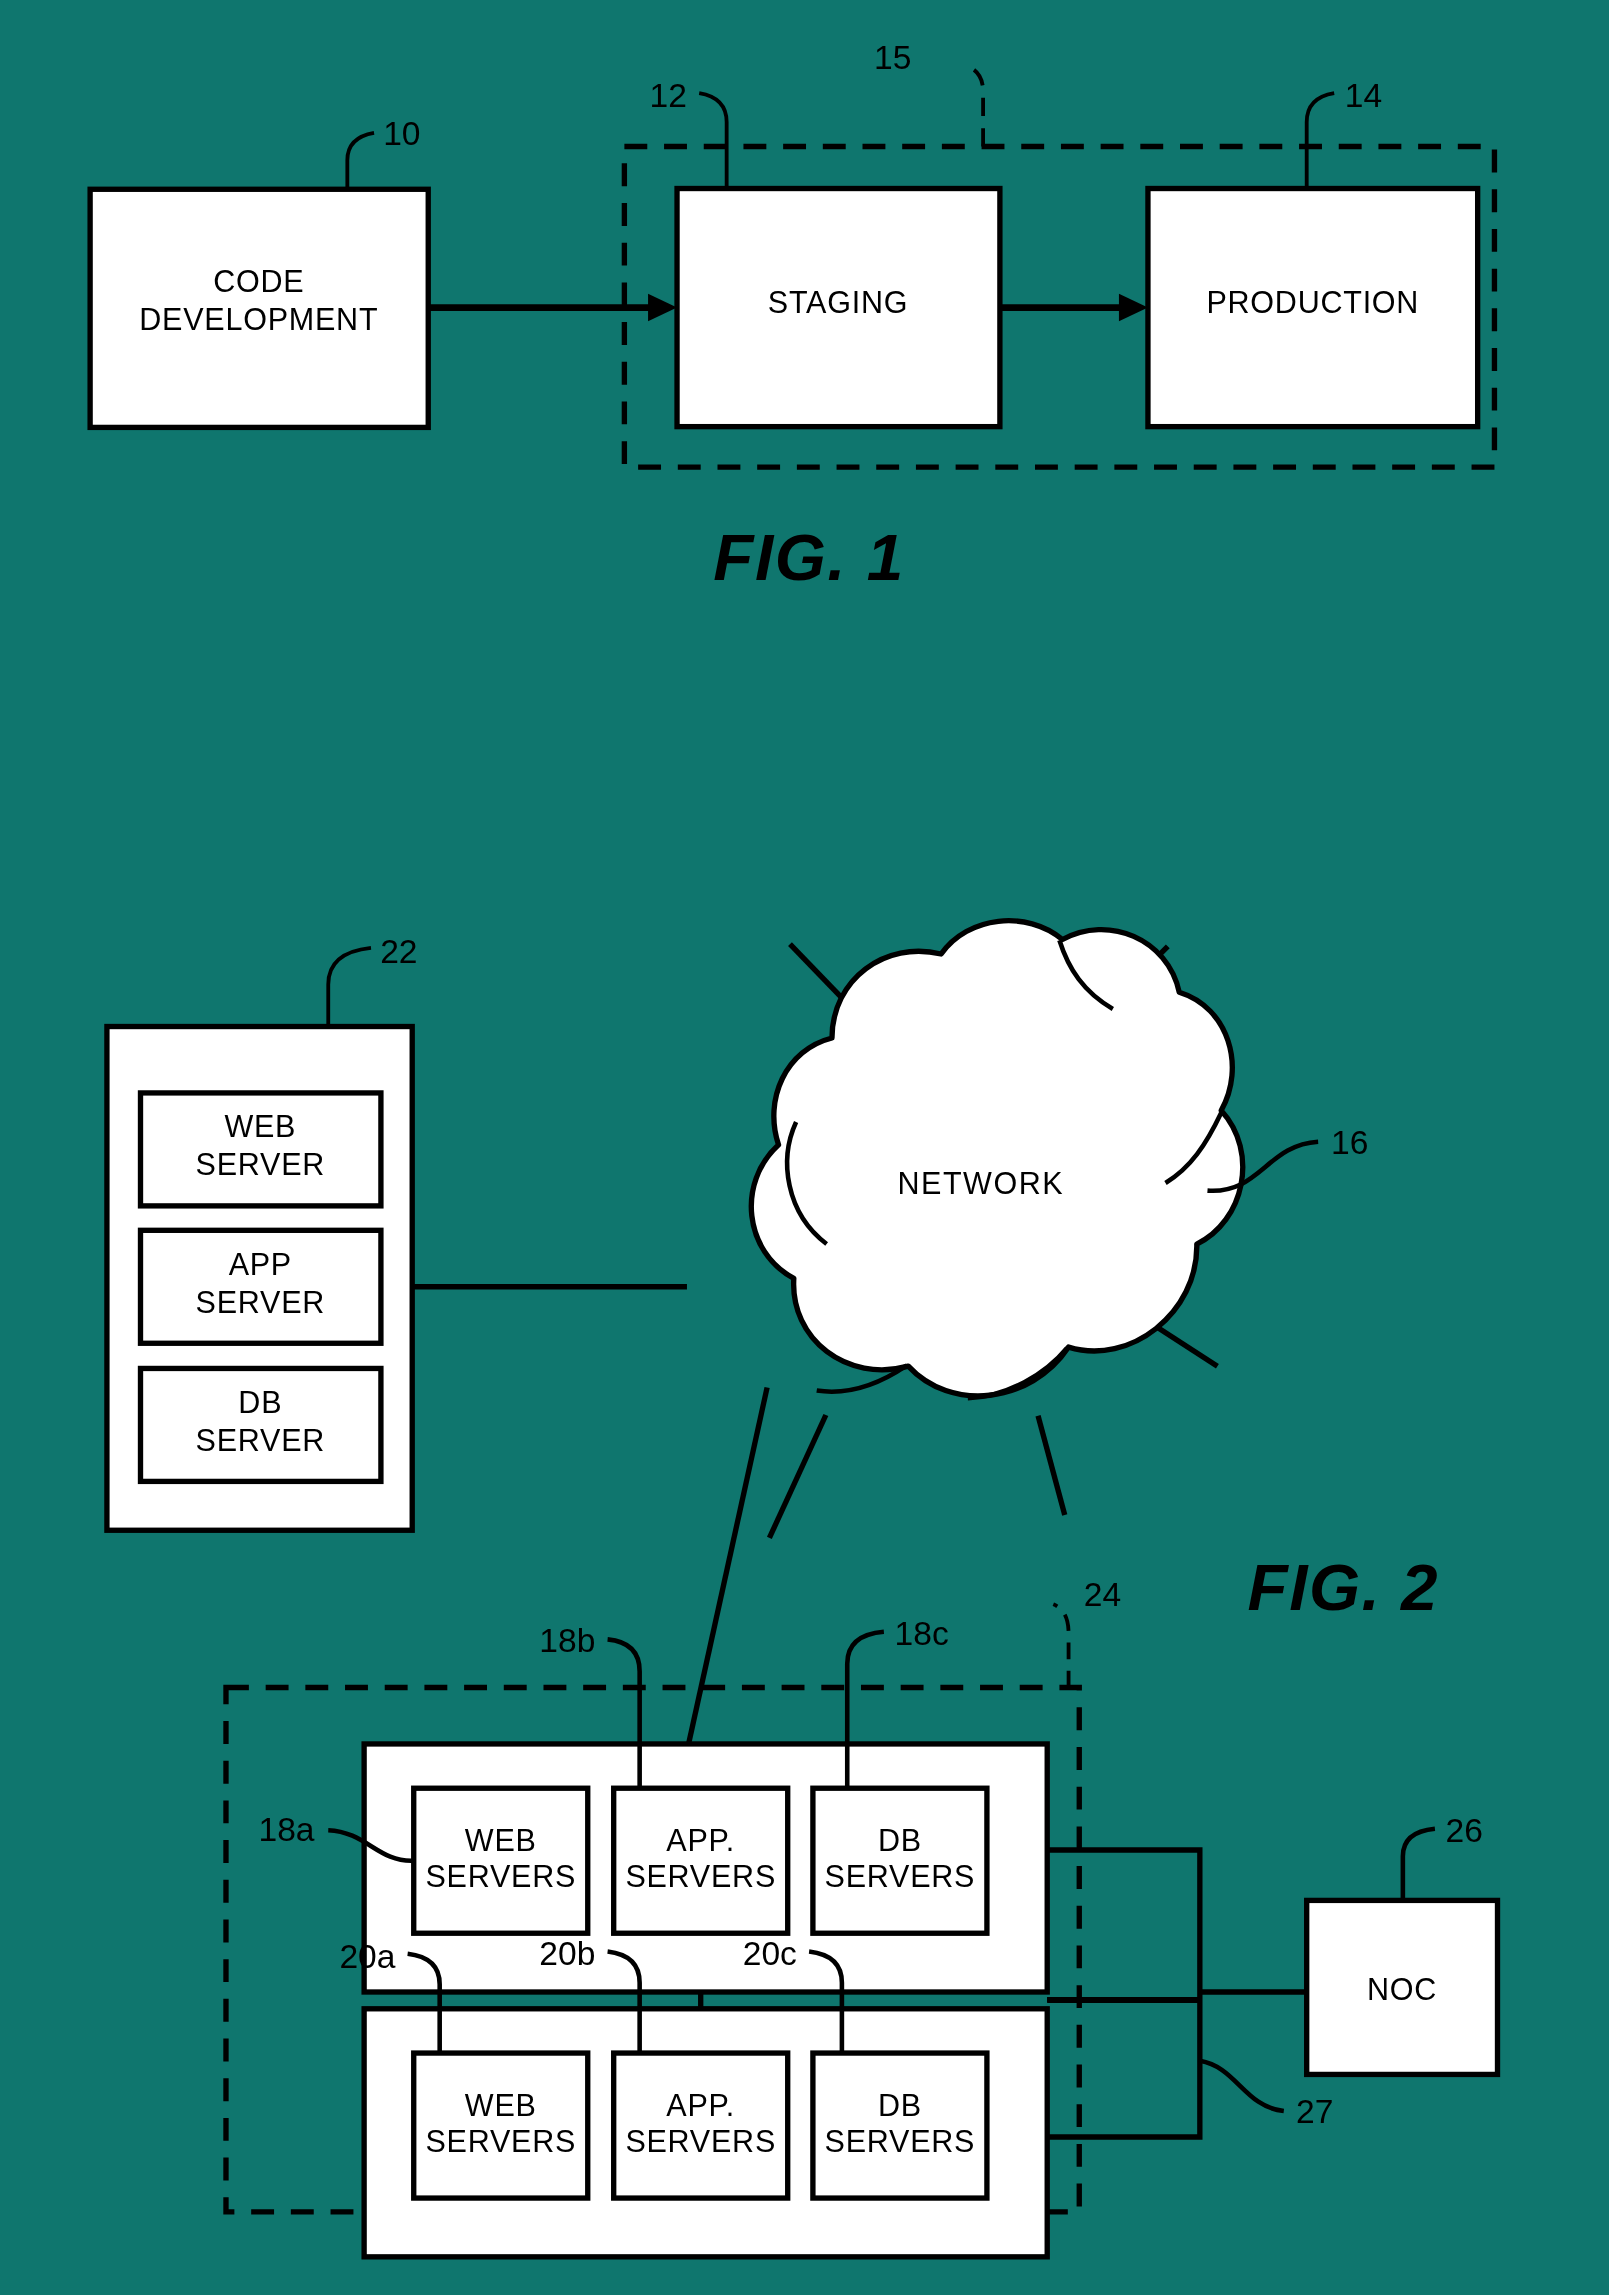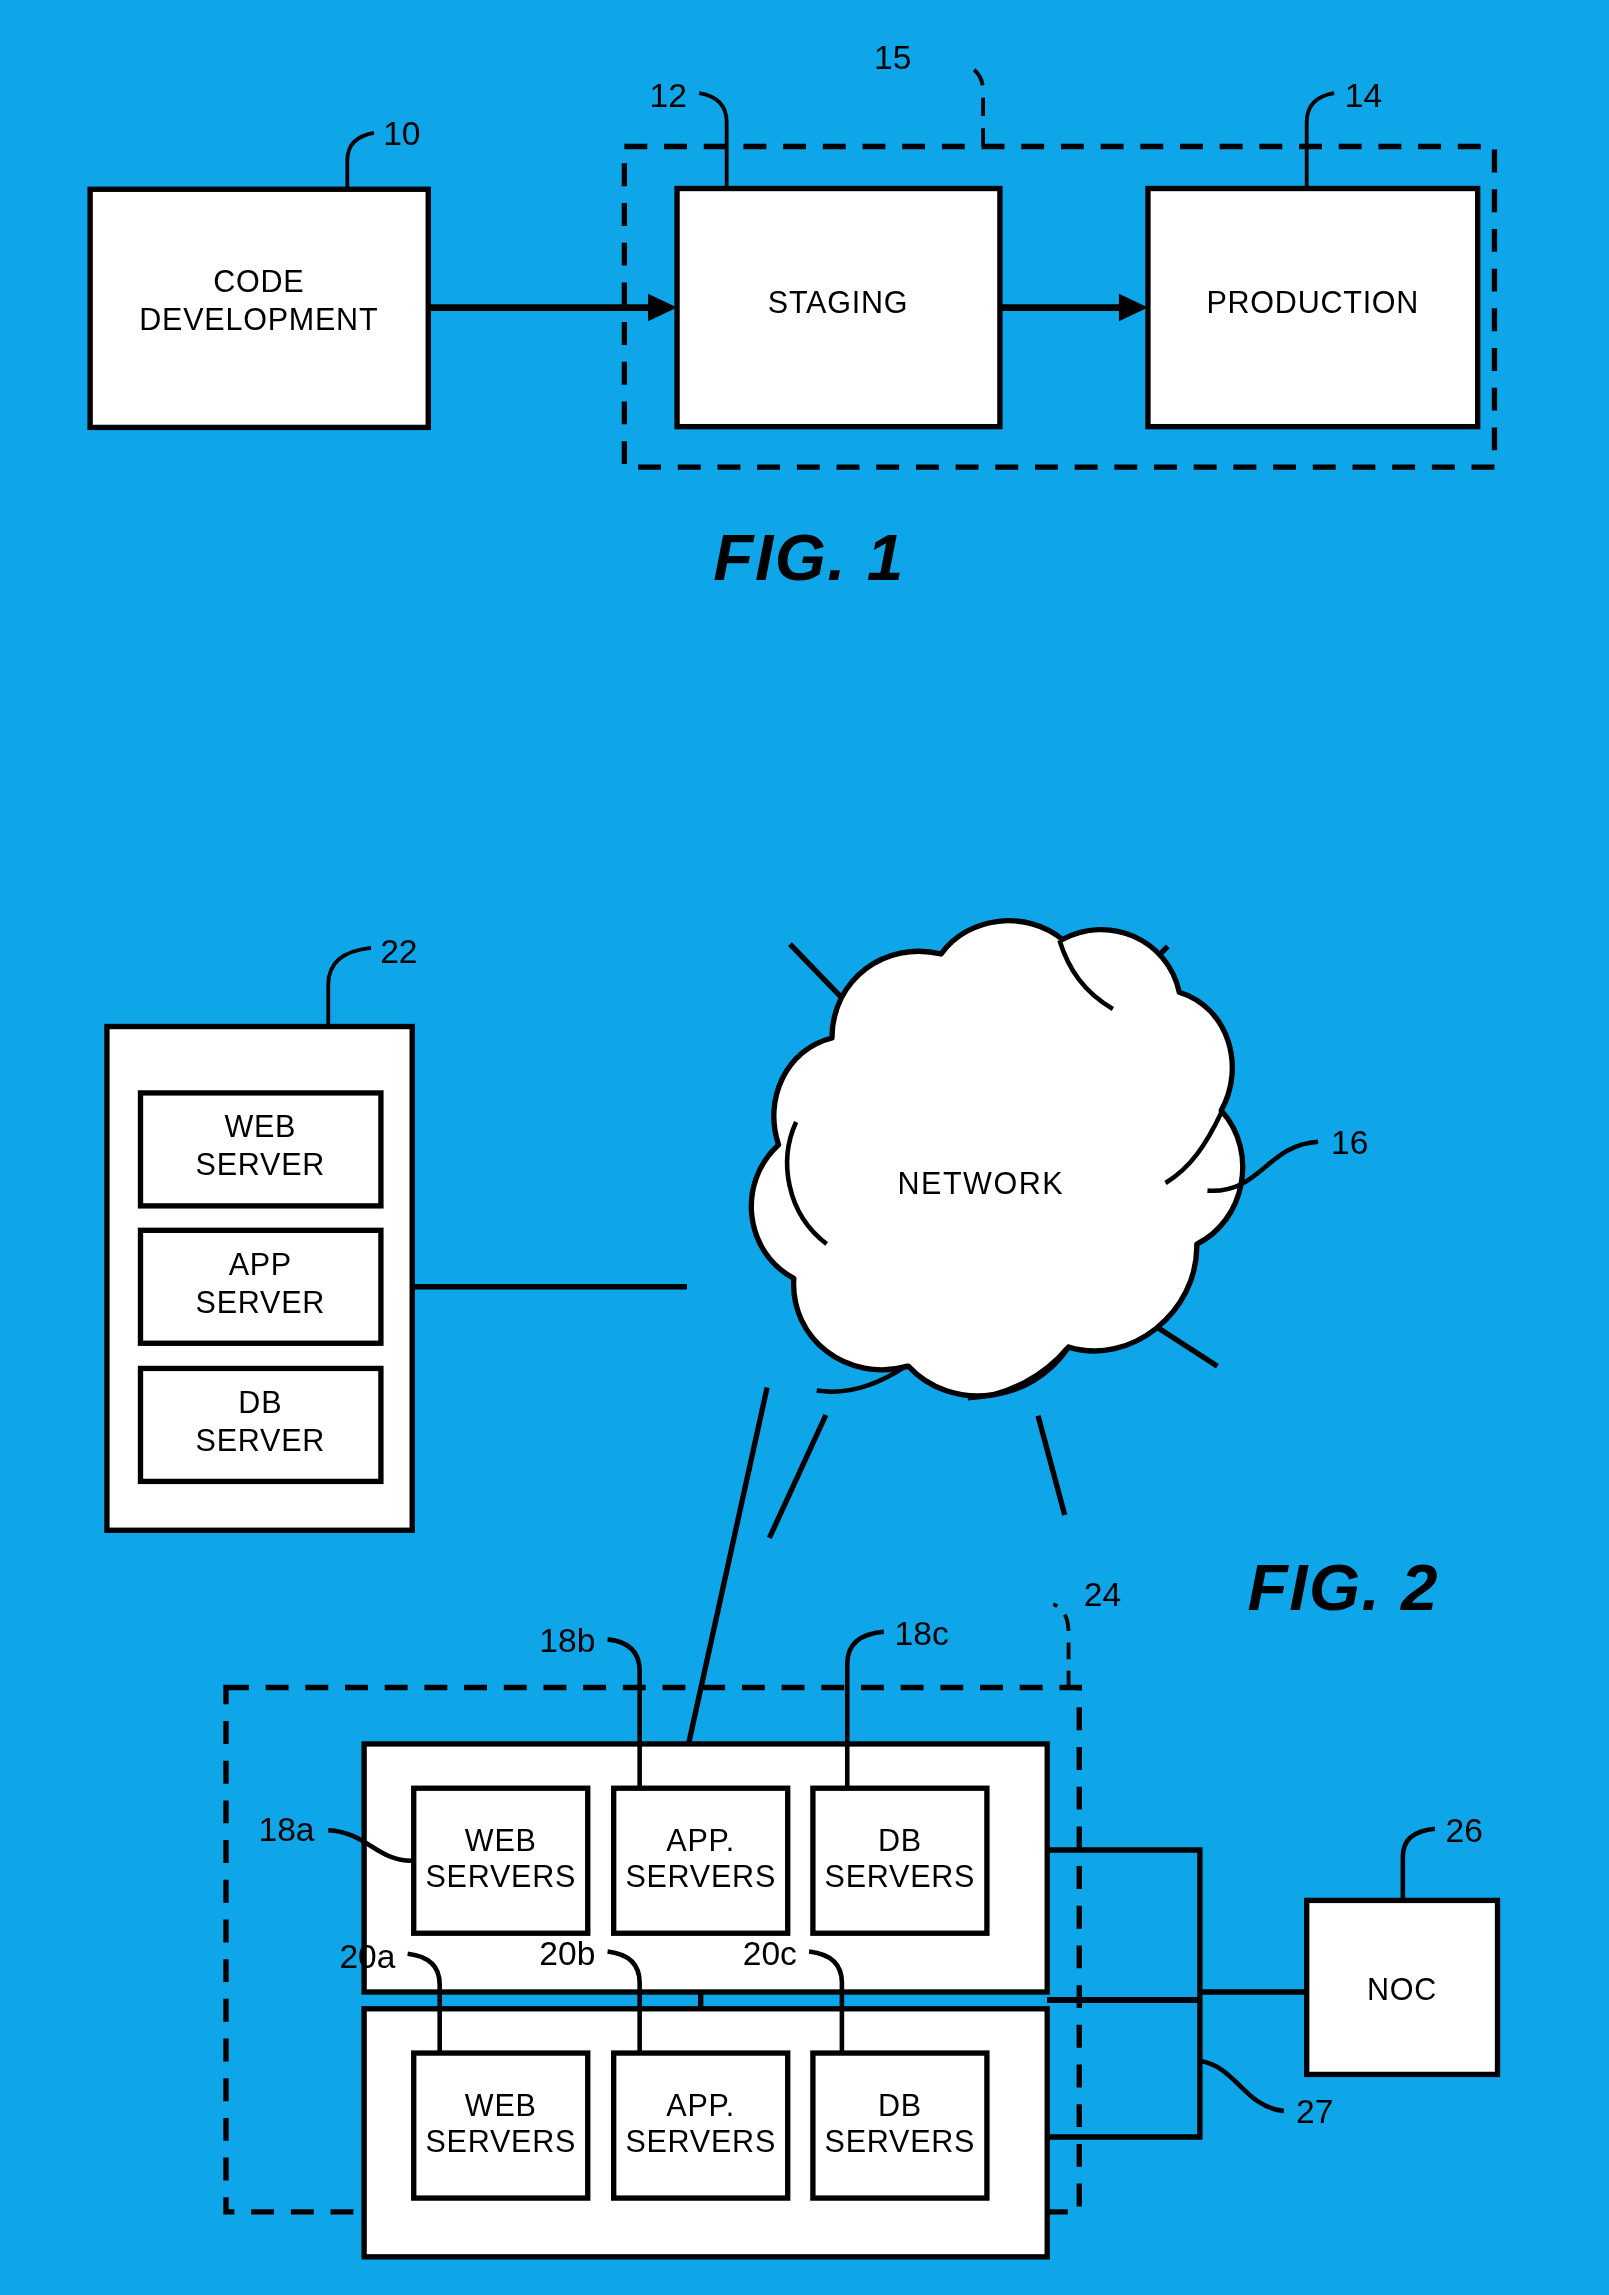--- a/index.html
+++ b/index.html
@@ -8,21 +8,21 @@
     padding: 0;
     background: #ffffff;
   }
   body {
     font-family: "Liberation Sans", sans-serif;
   }
   #page {
     position: relative;
     width: 1609px;
     height: 2295px;
-    background: #0ea5e9;
+    background: #0f766e;
     overflow: hidden;
   }
   #sheet {
     position: absolute;
     top: 0;
     left: 0;
     width: 1609px;
     height: 2295px;
   }
   .svg-text {

